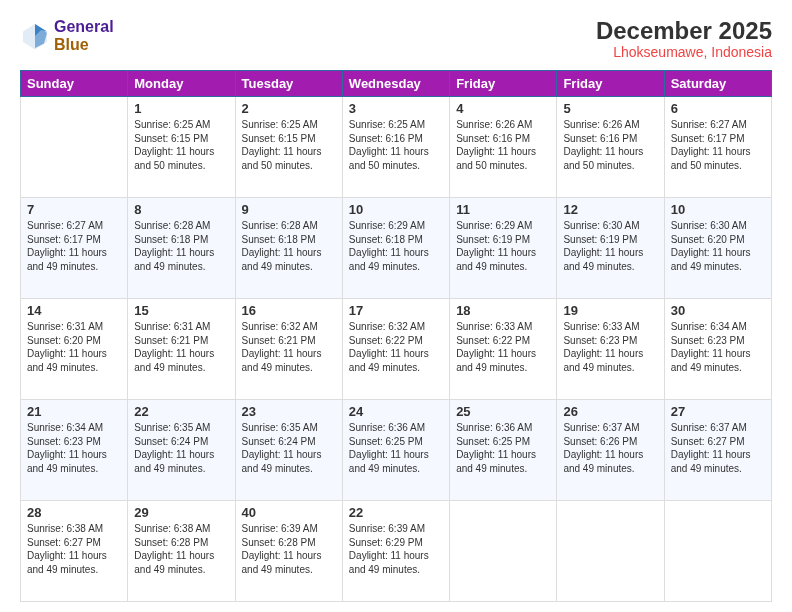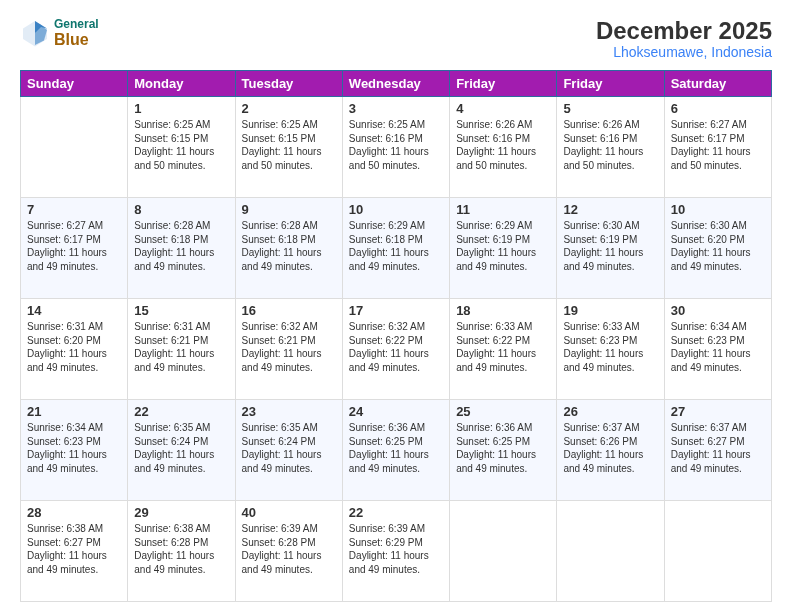--- a/index.html
+++ b/index.html
@@ -27,23 +27,23 @@
       display: flex;
       align-items: center;
       gap: 4px;
     }
     .logo-text {
       display: flex;
       flex-direction: column;
       line-height: 1.1;
     }
     .logo-general {
-      font-size: 12px;
-      font-weight: bold;
-      color: #0f766e;
+      font-size: 16px;
+      font-weight: bold;
+      color: #4c1d95;
     }
     .logo-blue {
       font-size: 16px;
       font-weight: bold;
       color: #a16207;
     }
     .logo-icon {
       width: 30px;
       height: 30px;
     }
@@ -51,21 +51,21 @@
       text-align: right;
     }
     .month-title {
       font-size: 24px;
       font-weight: bold;
       color: #333;
       line-height: 1.1;
     }
     .location {
       font-size: 14px;
-      color: #3b82f6;
+      color: #ef4444;
     }
     .calendar {
       flex: 1;
       border: 1px solid #ccc;
       border-collapse: collapse;
       width: 100%;
       table-layout: fixed;
     }
     .calendar th {
       background: #a21caf;

